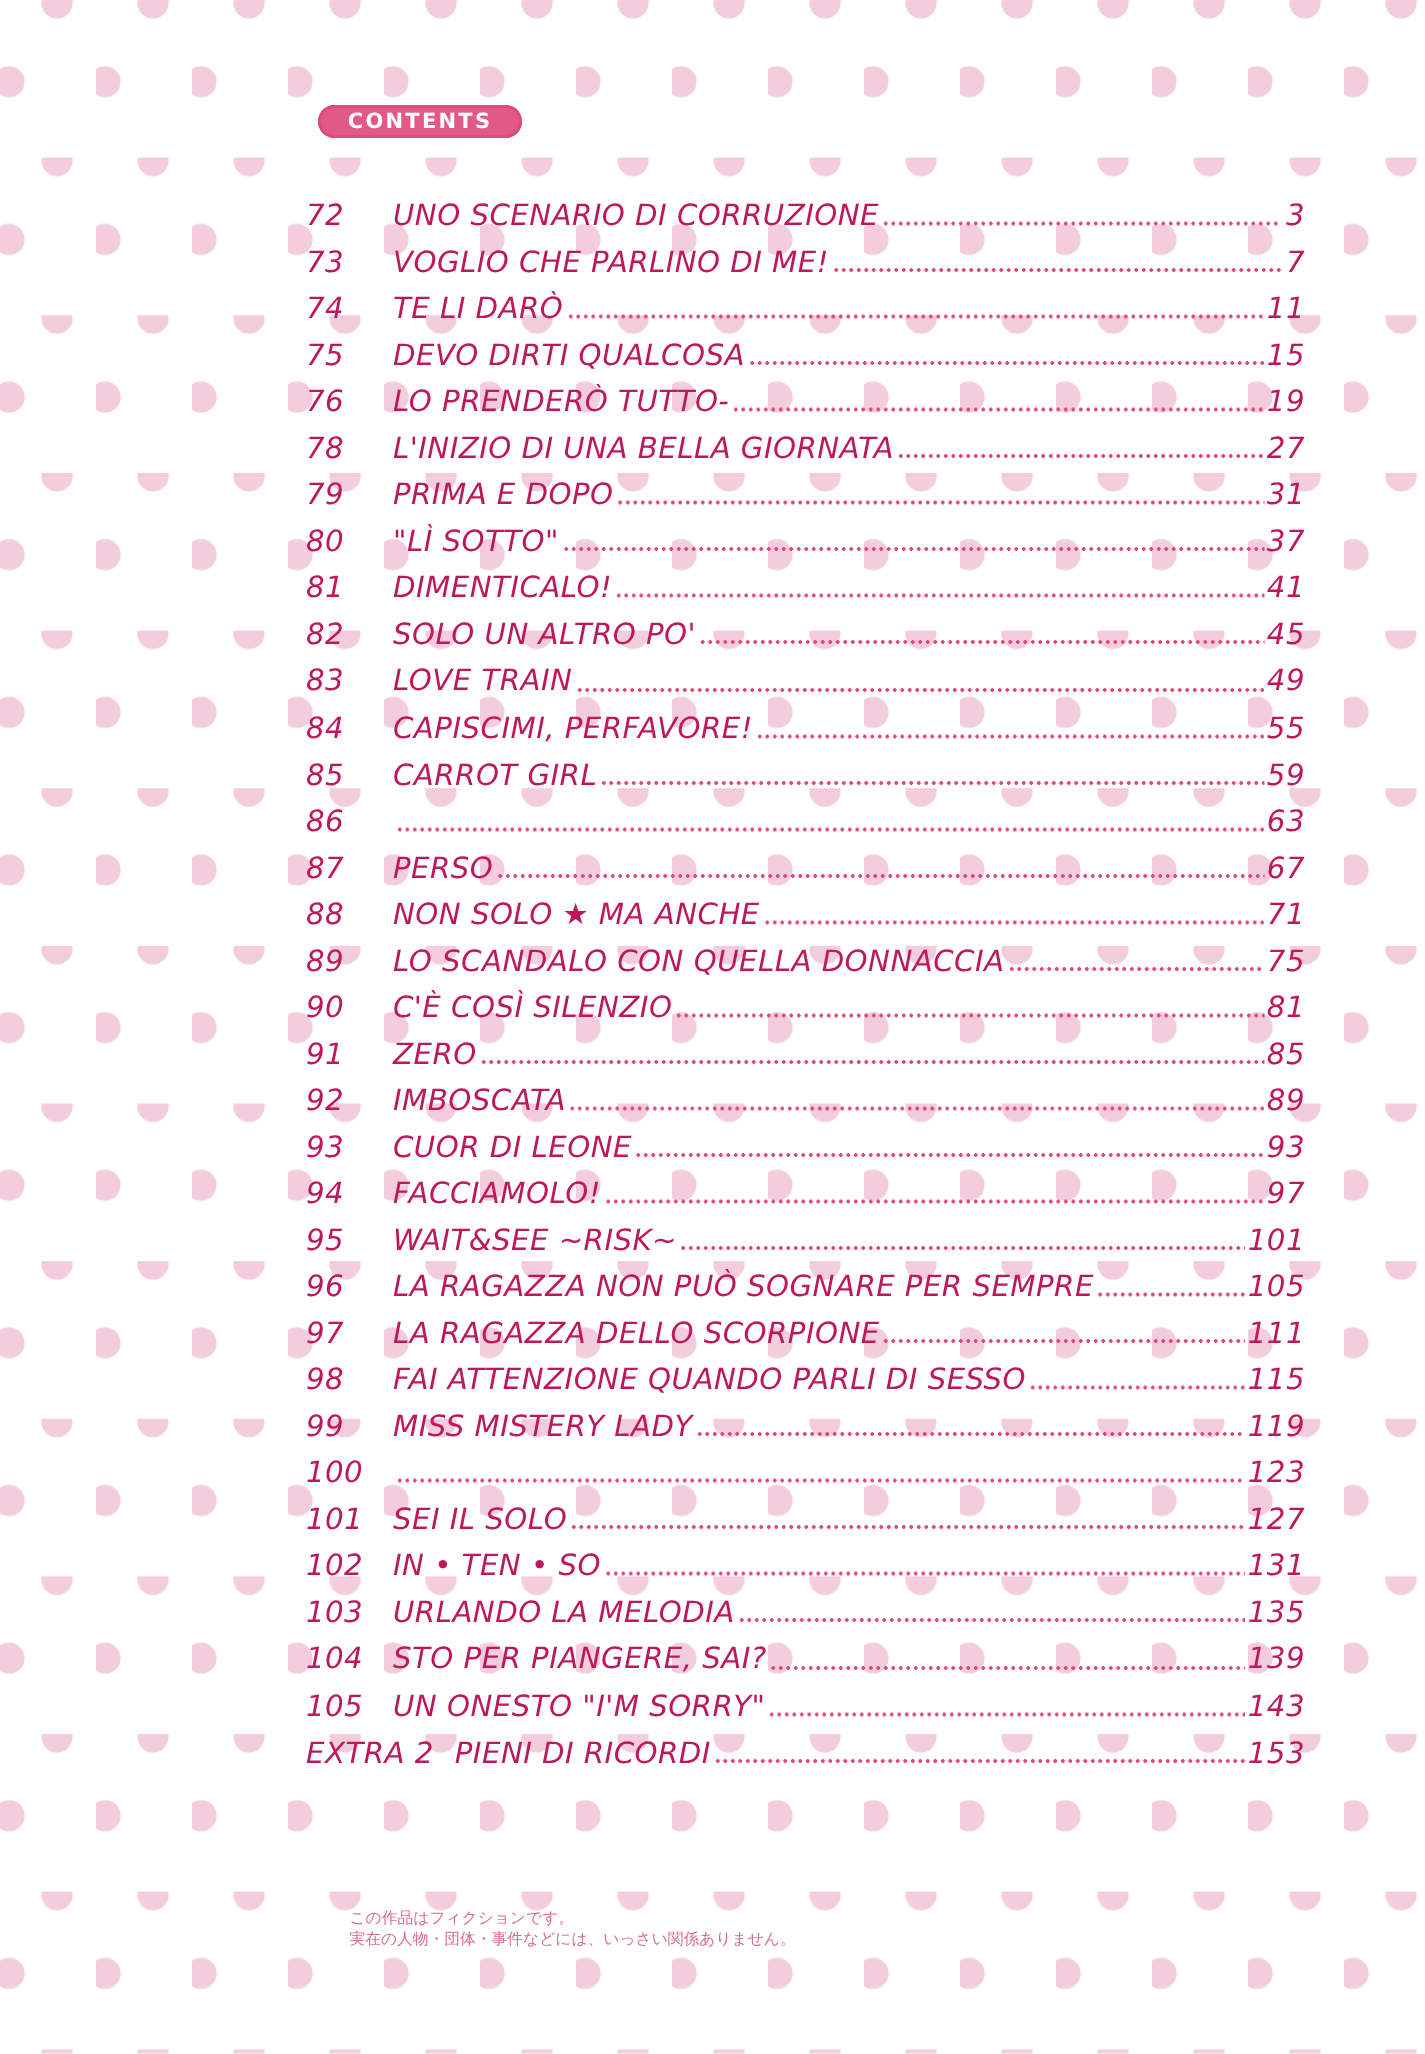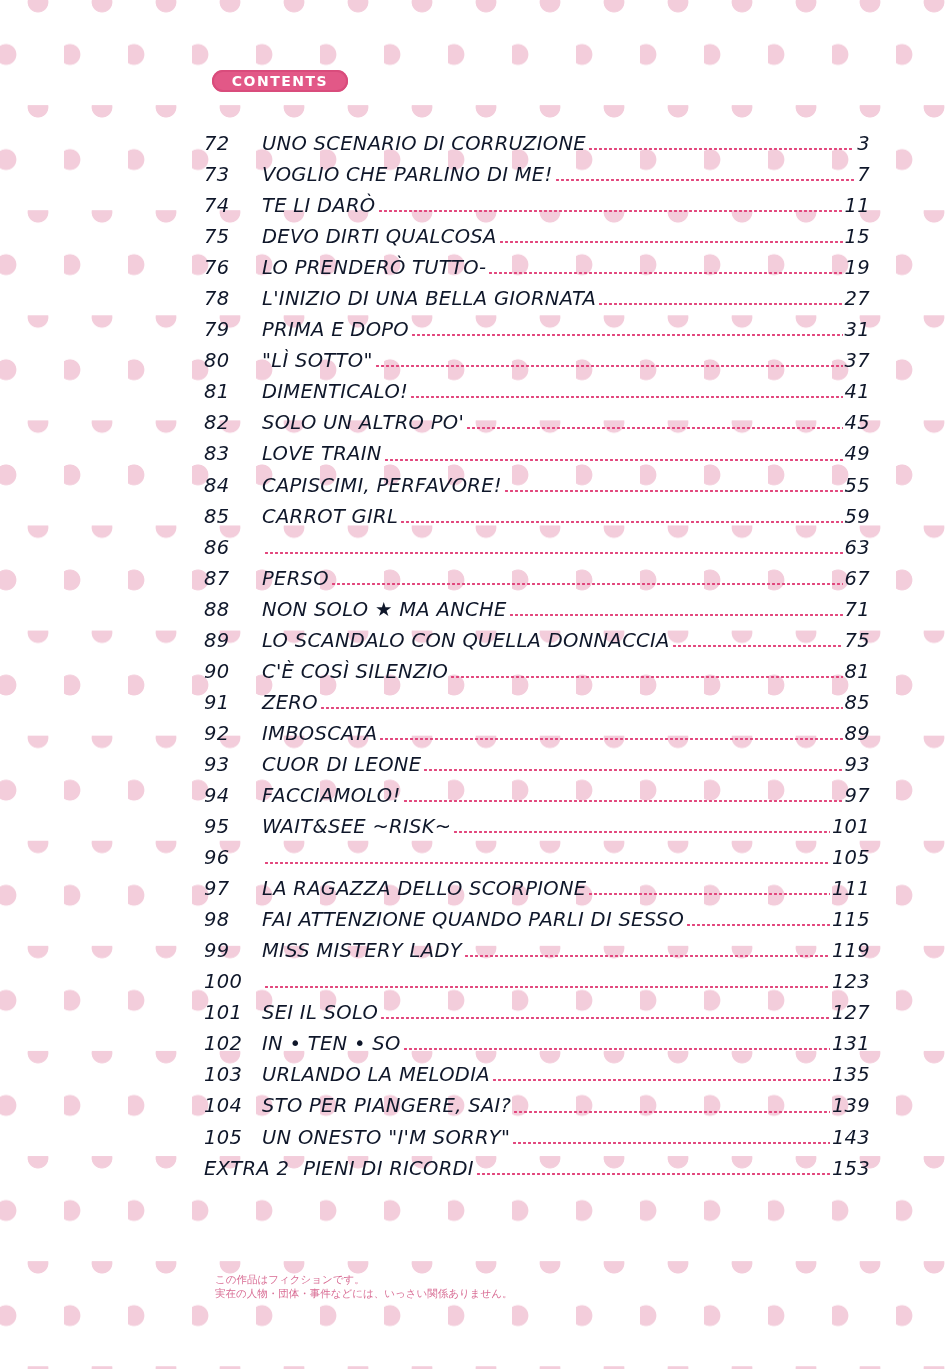--- a/index.html
+++ b/index.html
@@ -46,21 +46,21 @@
     position: absolute;
     left: 204px;
     top: 128px;
     width: 666px;
   }
   .toc-row {
     position: relative;
     height: 31.05px;
     display: flex;
     align-items: center;
-    color: #0f172a;
+    color: #be185d;
     font-family: "DejaVu Sans", sans-serif;
     font-style: oblique;
     font-size: 19.5px;
     text-transform: uppercase;
     letter-spacing: 0.3px;
     white-space: nowrap;
   }
   .toc-num {
     flex: 0 0 58px;
     width: 58px;
@@ -84,21 +84,21 @@
     background-repeat: repeat-x;
     background-position: left center;
   }
   .toc-page {
     flex: 0 0 auto;
     text-align: right;
     min-width: 14px;
   }
   .disclaimer {
     position: absolute;
-    left: 215px;
+    left: 233px;
     top: 1272px;
     color: #d86b93;
     font-family: "DejaVu Sans", sans-serif;
     font-size: 10.5px;
     line-height: 14px;
   }
 </style>
 </head>
 <body>
 
@@ -241,20 +241,21 @@
         <span class="toc-page">97</span>
       </div>
       <div class="toc-row">
         <span class="toc-num">95</span>
         <span class="toc-title">Wait&amp;See ~Risk~</span>
         <span class="toc-leader"></span>
         <span class="toc-page">101</span>
       </div>
       <div class="toc-row">
         <span class="toc-num">96</span>
+        <span class="toc-title">La ragazza non può sognare per sempre</span>
         <span class="toc-leader"></span>
         <span class="toc-page">105</span>
       </div>
       <div class="toc-row">
         <span class="toc-num">97</span>
         <span class="toc-title">La ragazza dello scorpione</span>
         <span class="toc-leader"></span>
         <span class="toc-page">111</span>
       </div>
       <div class="toc-row">

